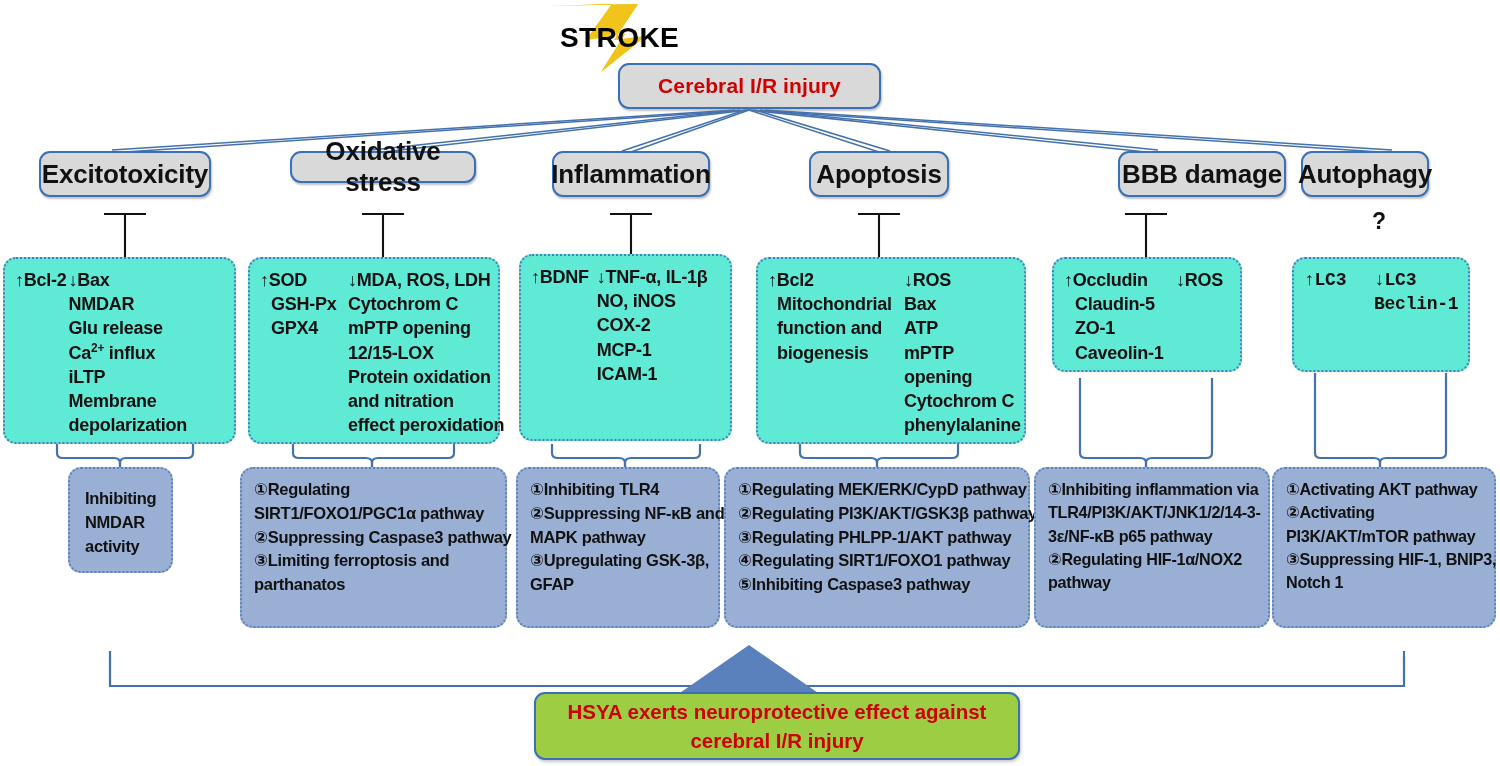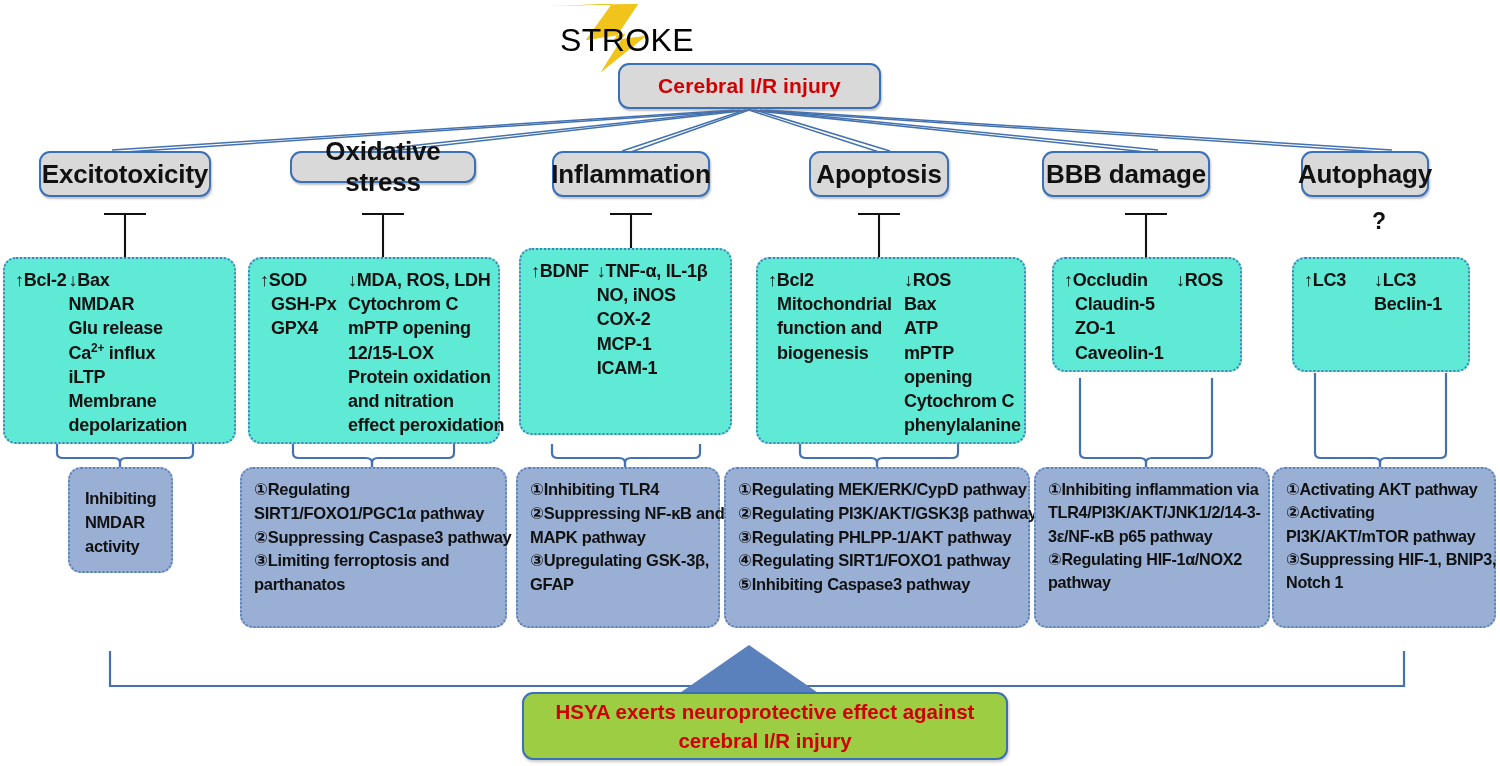--- a/index.html
+++ b/index.html
@@ -50,21 +50,21 @@
     font-weight:bold;font-size:16.5px;color:#111;line-height:1.44;
     letter-spacing:-.3px;
   }
   .blue-text .ln{white-space:nowrap;}
   .blue-text.small .ln{font-size:16.2px;}
 
   .qmark{
     position:absolute;font-weight:bold;font-size:23px;color:#111;
   }
   .stroke-label{
-    position:absolute;font-weight:normal;font-size:32px;color:#000;
+    position:absolute;font-weight:bold;font-size:28px;color:#000;
     letter-spacing:.4px;
   }
   sup{font-size:.66em;vertical-align:super;line-height:0;}
 </style>
 </head>
 <body>
 
 <div id="stage">
 
   <svg id="wires" viewBox="0 0 1500 766">
@@ -143,21 +143,21 @@
   </div>
   <div class="node grey-box" style="left:290px;top:151px;width:186px;height:32px;">
     <span class="cat-text">Oxidative stress</span>
   </div>
   <div class="node grey-box" style="left:552px;top:151px;width:158px;height:46px;">
     <span class="cat-text">Inflammation</span>
   </div>
   <div class="node grey-box" style="left:809px;top:151px;width:140px;height:46px;">
     <span class="cat-text">Apoptosis</span>
   </div>
-  <div class="node grey-box" style="left:1042px;top:151px;width:168px;height:46px;">
+  <div class="node grey-box" style="left:1118px;top:151px;width:168px;height:46px;">
     <span class="cat-text">BBB damage</span>
   </div>
   <div class="node grey-box" style="left:1301px;top:151px;width:128px;height:46px;">
     <span class="cat-text">Autophagy</span>
   </div>
 
   <div class="qmark" style="left:1372px;top:208px;">?</div>
 
   <div class="node dotted-box" style="left:3px;top:257px;width:233px;height:187px;">
     <div class="mk">
@@ -188,21 +188,21 @@
         <div class="ln">Cytochrom C</div>
         <div class="ln">mPTP opening</div>
         <div class="ln">12/15-LOX</div>
         <div class="ln">Protein oxidation</div>
         <div class="ln">and nitration</div>
         <div class="ln">effect peroxidation</div>
       </div>
     </div>
   </div>
 
-  <div class="node dotted-box" style="left:519px;top:248px;width:213px;height:187px;">
+  <div class="node dotted-box" style="left:519px;top:254px;width:213px;height:187px;">
     <div class="mk">
       <div class="col left">
         <div class="ln">↑BDNF</div>
       </div>
       <div class="col right" style="padding-left:6px">
         <div class="ln">↓TNF-α, IL-1β</div>
         <div class="ln">NO, iNOS</div>
         <div class="ln">COX-2</div>
         <div class="ln">MCP-1</div>
         <div class="ln">ICAM-1</div>
@@ -237,21 +237,21 @@
         <div class="ln" style="padding-left:11px">Claudin-5</div>
         <div class="ln" style="padding-left:11px">ZO-1</div>
         <div class="ln" style="padding-left:11px">Caveolin-1</div>
       </div>
       <div class="col right">
         <div class="ln">↓ROS</div>
       </div>
     </div>
   </div>
 
-  <div class="node dotted-box" style="left:1292px;top:257px;width:178px;height:115px;">
+  <div class="node dotted-box" style="left:1292px;top:257px;width:178px;height:115px;font-family:Liberation Mono, monospace;">
     <div class="mk">
       <div class="col left" style="min-width:60px">
         <div class="ln">↑LC3</div>
       </div>
       <div class="col right" style="padding-left:8px">
         <div class="ln">↓LC3</div>
         <div class="ln" style="text-align:right">Beclin-1</div>
       </div>
     </div>
   </div>
@@ -307,20 +307,20 @@
   <div class="node blue-box" style="left:1272px;top:467px;width:224px;height:161px;">
     <div class="blue-text small">
       <div class="ln">①Activating AKT pathway</div>
       <div class="ln">②Activating</div>
       <div class="ln">PI3K/AKT/mTOR pathway</div>
       <div class="ln">③Suppressing HIF-1, BNIP3,</div>
       <div class="ln">Notch 1</div>
     </div>
   </div>
 
-  <div class="node green-box" style="left:522px;top:692px;width:486px;height:68px;">
+  <div class="node green-box" style="left:534px;top:692px;width:486px;height:68px;">
     <div class="green-text">
       <div>HSYA exerts neuroprotective effect against</div>
       <div>cerebral I/R injury</div>
     </div>
   </div>
 
 </div>
 
 </body></html>

